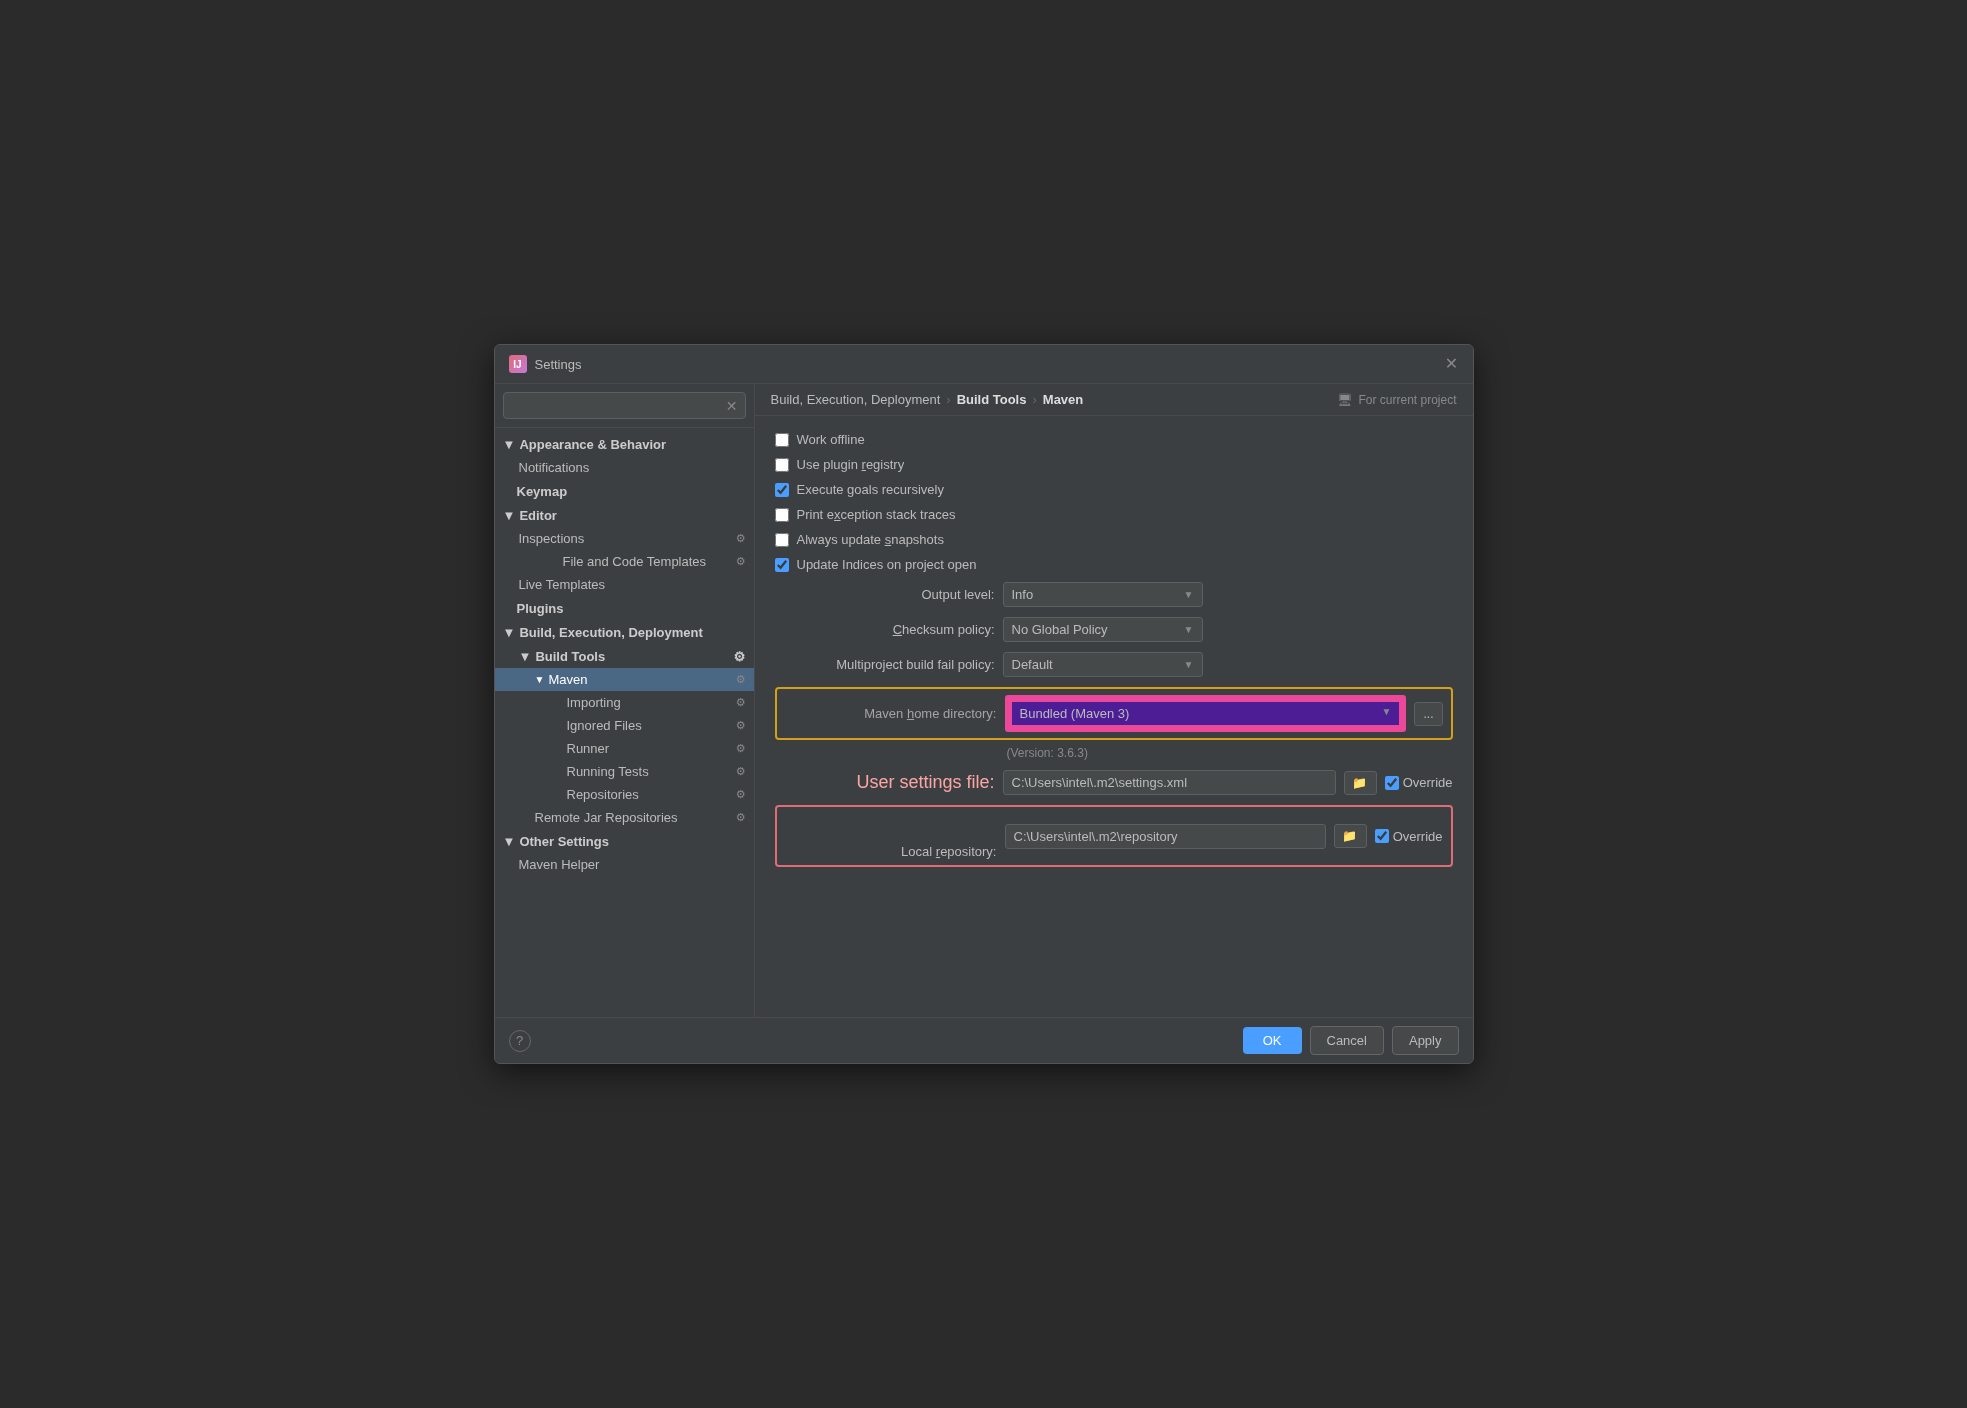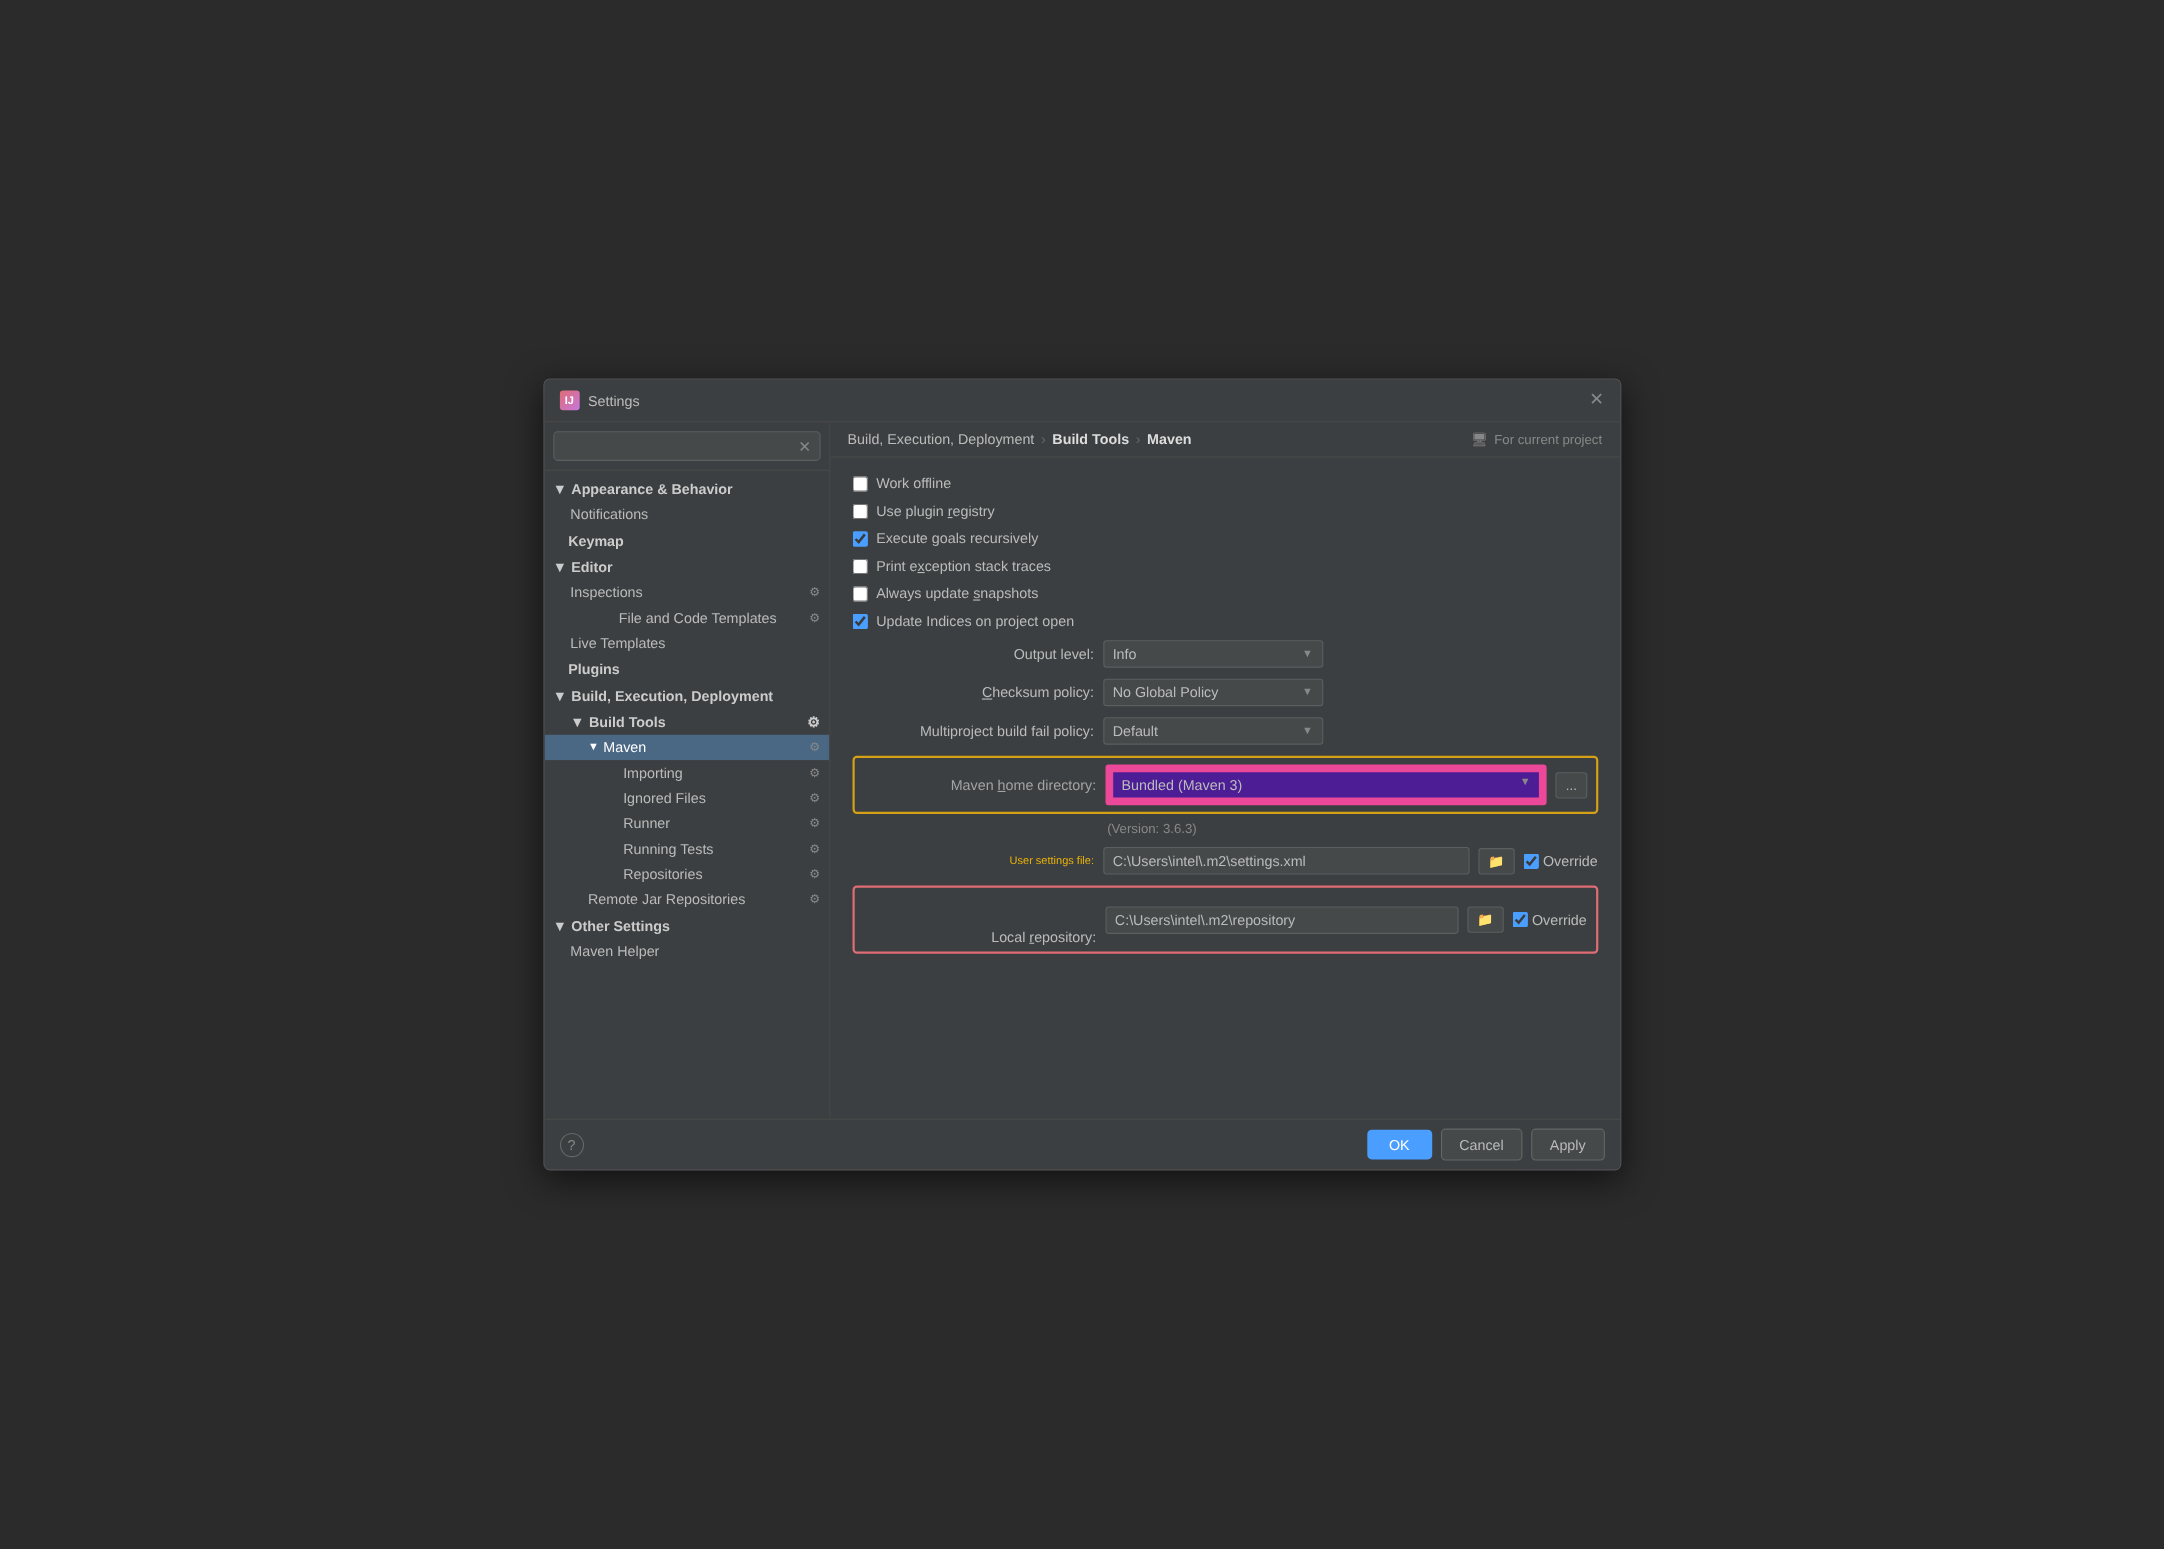--- a/index.html
+++ b/index.html
@@ -291,22 +291,22 @@
     .file-row {
       display: flex;
       align-items: center;
       margin-bottom: 10px;
       gap: 8px;
     }
     .file-label {
       width: 220px;
       flex-shrink: 0;
       text-align: right;
-      color: #eab308;
-      font-size: 10px;
+      color: #fca5a5;
+      font-size: 18px;
     }
     .file-input {
       flex: 1;
       background: #45494a;
       border: 1px solid #5a5f60;
       color: #bbbbbb;
       padding: 4px 8px;
       font-size: 13px;
       border-radius: 3px;
       outline: none;

